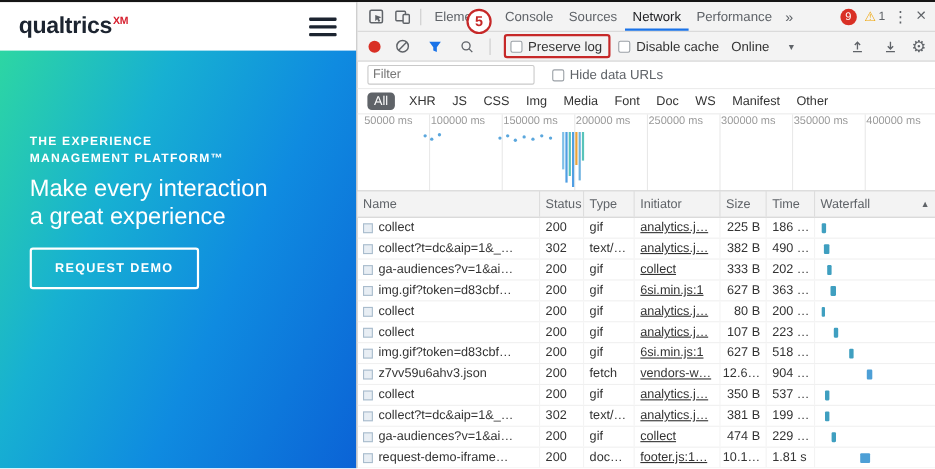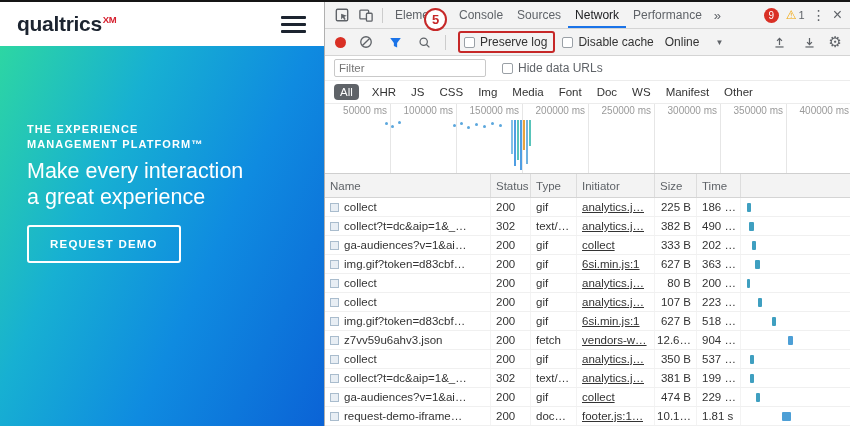--- a/index.html
+++ b/index.html
@@ -49,21 +49,21 @@
   .filterrow{height:25px;flex:none;display:flex;align-items:center;gap:16px;padding:0 9px;border-bottom:1px solid #ececec;}
   .filter-input{width:152px;height:18px;border:1px solid #c9c9c9;border-radius:2px;font-family:inherit;font-size:11.5px;padding:0 4px;color:#333;outline:none;}
   .chk.gray{color:#5f6368;}
 
   .pillsrow{height:23px;flex:none;display:flex;align-items:center;gap:3px;padding:0 9px;border-bottom:1px solid #ececec;font-size:11.5px;text-align:center;}
   .pill{padding:2px 6px;border-radius:4px;color:#333;cursor:pointer;}
   .pill.active{background:var(--pill-active-bg,#5f6368);color:#fff;margin-right:4px;}
 
   .overview{height:70px;flex:none;border-bottom:1px solid #cfcfcf;position:relative;background-image:linear-gradient(to right,transparent 65px,#e6e6e6 65px,#e6e6e6 66px);background-size:66px 100%;background-repeat:repeat-x;cursor:crosshair;}
   .ruler{display:flex;height:14px;}
-  .ruler-cell{width:66px;flex:none;font-size:10px;color:#9a9a9a;text-align:right;padding-right:4px;line-height:14px;white-space:nowrap;}
+  .ruler-cell{width:66px;flex:none;font-size:10px;color:#9a9a9a;text-align:right;padding-right:16px;line-height:14px;white-space:nowrap;}
   .ov-graph{position:absolute;left:0;top:14px;right:0;bottom:0;}
   .ov-dot{position:absolute;width:3px;height:3px;border-radius:50%;}
   .ov-bar{position:absolute;width:2px;top:2px;}
 
   .table{flex:1;min-height:0;display:flex;flex-direction:column;font-size:11.5px;}
   .thead{height:24px;flex:none;background:#f3f3f3;border-bottom:1px solid #d4d4d4;display:flex;color:#5f6368;}
   .th{display:flex;align-items:center;padding:0 5px;border-right:1px solid #ddd;white-space:nowrap;overflow:hidden;cursor:pointer;}
   .sort{font-size:8px;color:#5f6368;margin-left:auto;}
   .c-name{width:166px;flex:none;}
   .c-status{width:40px;flex:none;}
@@ -261,20 +261,24 @@
           </div>
         <div class="th c-init">
             <span>Initiator</span>
           </div>
         <div class="th c-size">
             <span>Size</span>
           </div>
         <div class="th c-time">
             <span>Time</span>
           </div>
+        <div class="th c-wf">
+          <span>Waterfall</span>
+          <span class="sort">▲</span>
+        </div>
       </div>
       <div class="tbody">
           <div class="tr">
             <div class="td c-name">
               <span class="name-icon"></span>
               <span class="name-text">collect</span>
             </div>
             <div class="td c-status">200</div>
             <div class="td c-type">gif</div>
             <div class="td c-init">

